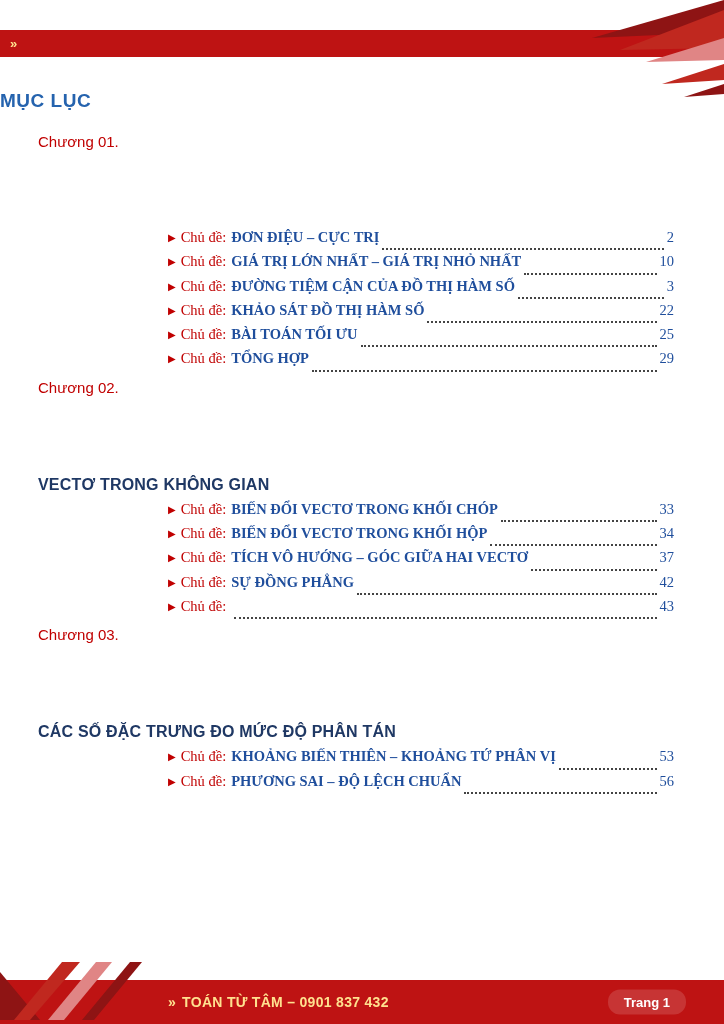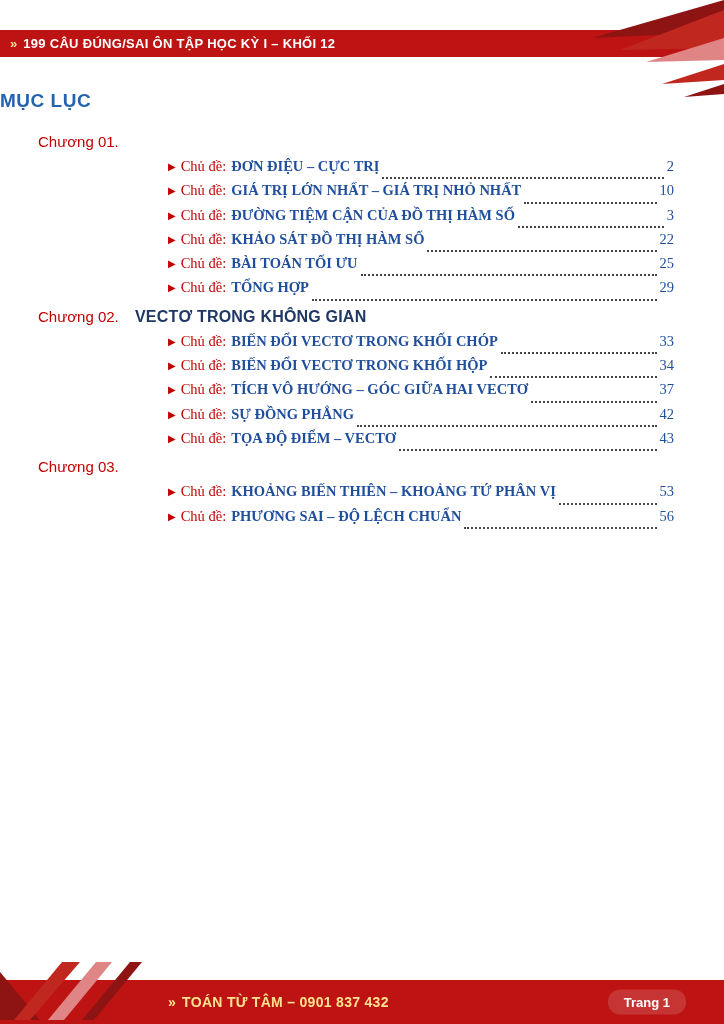--- a/index.html
+++ b/index.html
@@ -23,21 +23,21 @@
   .footer-deco{position:absolute;left:0;bottom:4px;width:160px;height:66px;z-index:3;}
 
   
   .toc-title{
     position:absolute;top:90px;left:0;width:100%;text-align:left;margin:0;
     color:var(--title-blue,#2563AE);font-size:19px;font-weight:bold;letter-spacing:.5px;
   }
 
   
   .toc{position:absolute;top:126px;left:38px;right:50px;}
-  .chapter-heading{display:flex;align-items:flex-start;line-height:26px;margin-top:3px;}
+  .chapter-heading{display:flex;align-items:flex-start;line-height:26px;margin-top:3px;flex-direction:column;}
   .ch-num{color:var(--accent-red,#C00000);font-size:15px;flex:0 0 97px;}
   .ch-title{color:var(--chapter-blue,#1F3864);font-weight:bold;font-size:16px;letter-spacing:.2px;white-space:nowrap;}
 
   .topic-row{
     display:flex;align-items:baseline;margin-left:130px;line-height:22.3px;
     font-family:"Liberation Serif", serif;font-size:14.5px;white-space:nowrap;
   }
   .arrow{color:var(--accent-red,#C00000);font-size:10px;margin-right:5px;font-family:"DejaVu Sans",sans-serif;align-self:center;}
   .topic-label{color:var(--accent-red,#C00000);margin-right:5px;}
   .topic-title{color:var(--topic-blue,#1F4E9C);font-weight:bold;}
@@ -61,21 +61,20 @@
     background:rgba(255,255,255,0.14);padding:5px 16px;border-radius:12px;
   }
 </style>
 </head>
 <body>
 
 <div class="page">
 
   <div class="header-bar">
     <span class="hdr-prefix">»</span>
-    <span class="hdr-title">199 CÂU ĐÚNG/SAI ÔN TẬP HỌC KỲ I – KHỐI 12</span>
   </div>
 
   <svg class="corner-deco" viewBox="0 0 170 100" aria-hidden="true">
     <polygon points="170,0 38,38 170,32" style="fill:var(--deco-dark-red,#8E1414)"></polygon>
     <polygon points="170,10 66,50 170,48" style="fill:var(--deco-mid-red,#C0281F)"></polygon>
     <polygon points="170,38 92,62 170,60" style="fill:var(--deco-light-red,#E08585)"></polygon>
     <polygon points="170,64 108,84 170,80" style="fill:var(--deco-mid-red,#C0281F)"></polygon>
     <polygon points="170,84 130,97 170,94" style="fill:var(--deco-dark-red,#8E1414)"></polygon>
   </svg>
 
@@ -155,26 +154,26 @@
       <div class="topic-row">
         <span class="arrow">▶</span>
         <span class="topic-label">Chủ đề:</span>
         <span class="topic-title">SỰ ĐỒNG PHẲNG</span>
         <span class="dots"></span>
         <span class="page-num">42</span>
       </div>
       <div class="topic-row">
         <span class="arrow">▶</span>
         <span class="topic-label">Chủ đề:</span>
-        <span class="topic-title">TỌA ĐỘ ĐIỂM – VECTƠ</span>
         <span class="dots"></span>
         <span class="page-num">43</span>
       </div>
       <div class="chapter-heading">
         <span class="ch-num">Chương 03.</span>
+        <span class="ch-title">CÁC SỐ ĐẶC TRƯNG ĐO MỨC ĐỘ PHÂN TÁN</span>
       </div>
       <div class="topic-row">
         <span class="arrow">▶</span>
         <span class="topic-label">Chủ đề:</span>
         <span class="topic-title">KHOẢNG BIẾN THIÊN – KHOẢNG TỨ PHÂN VỊ</span>
         <span class="dots"></span>
         <span class="page-num">53</span>
       </div>
       <div class="topic-row">
         <span class="arrow">▶</span>

